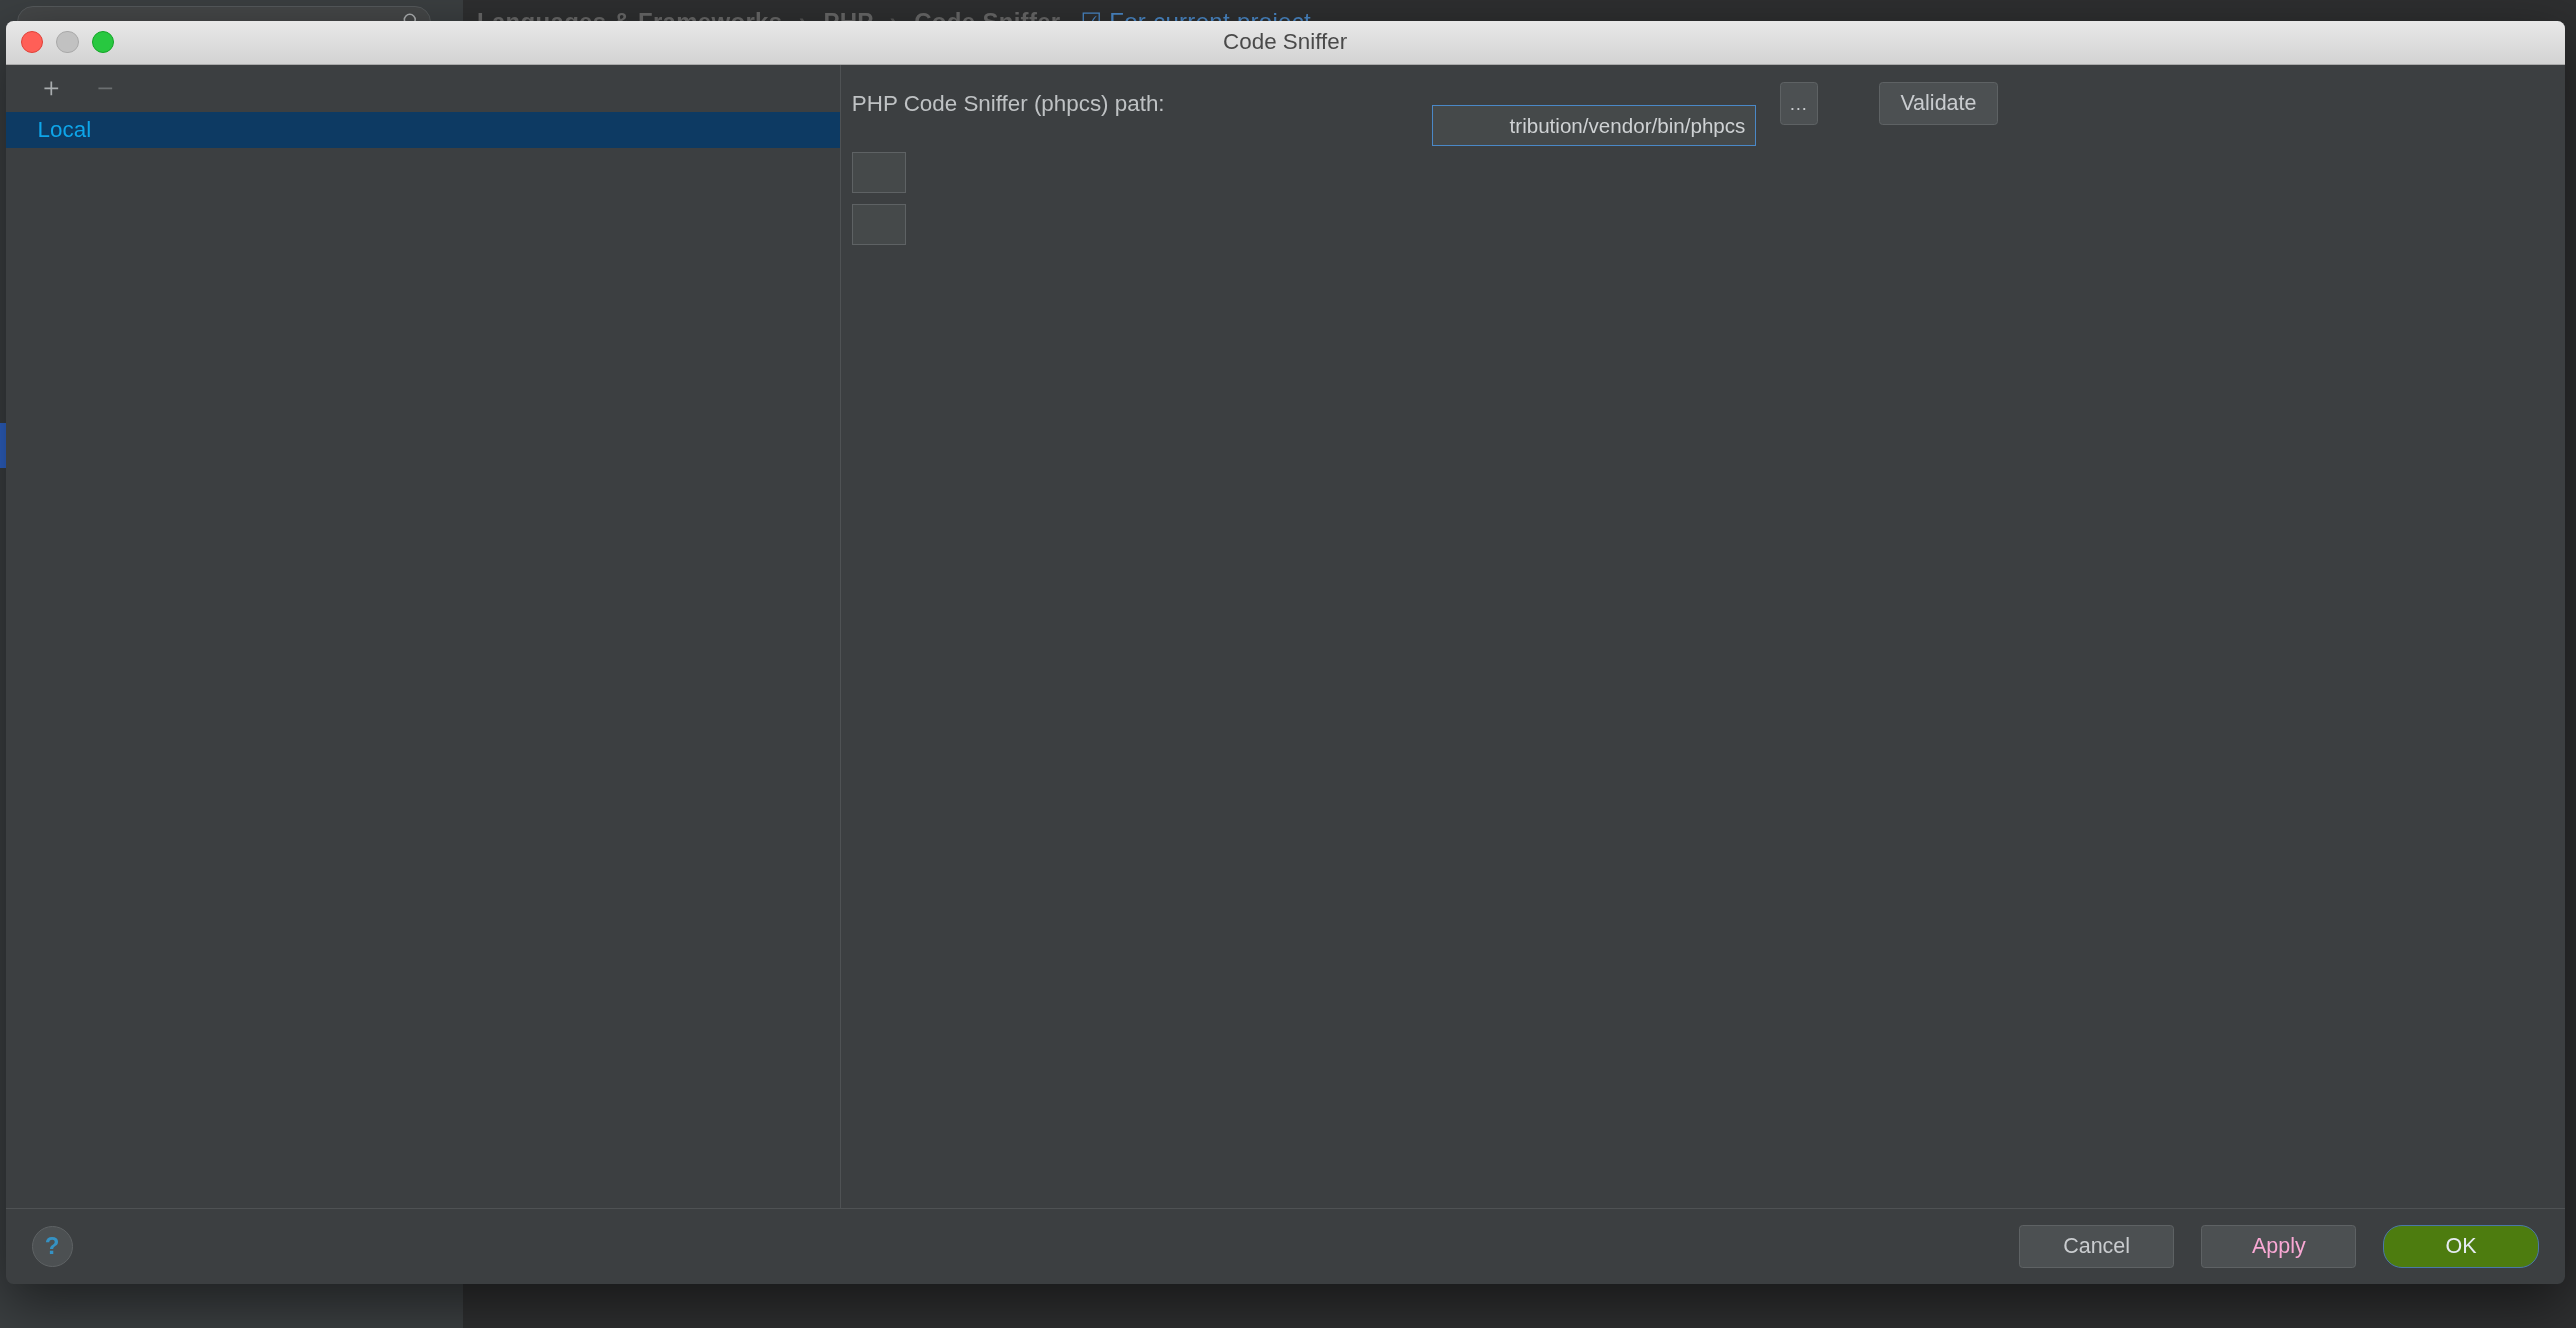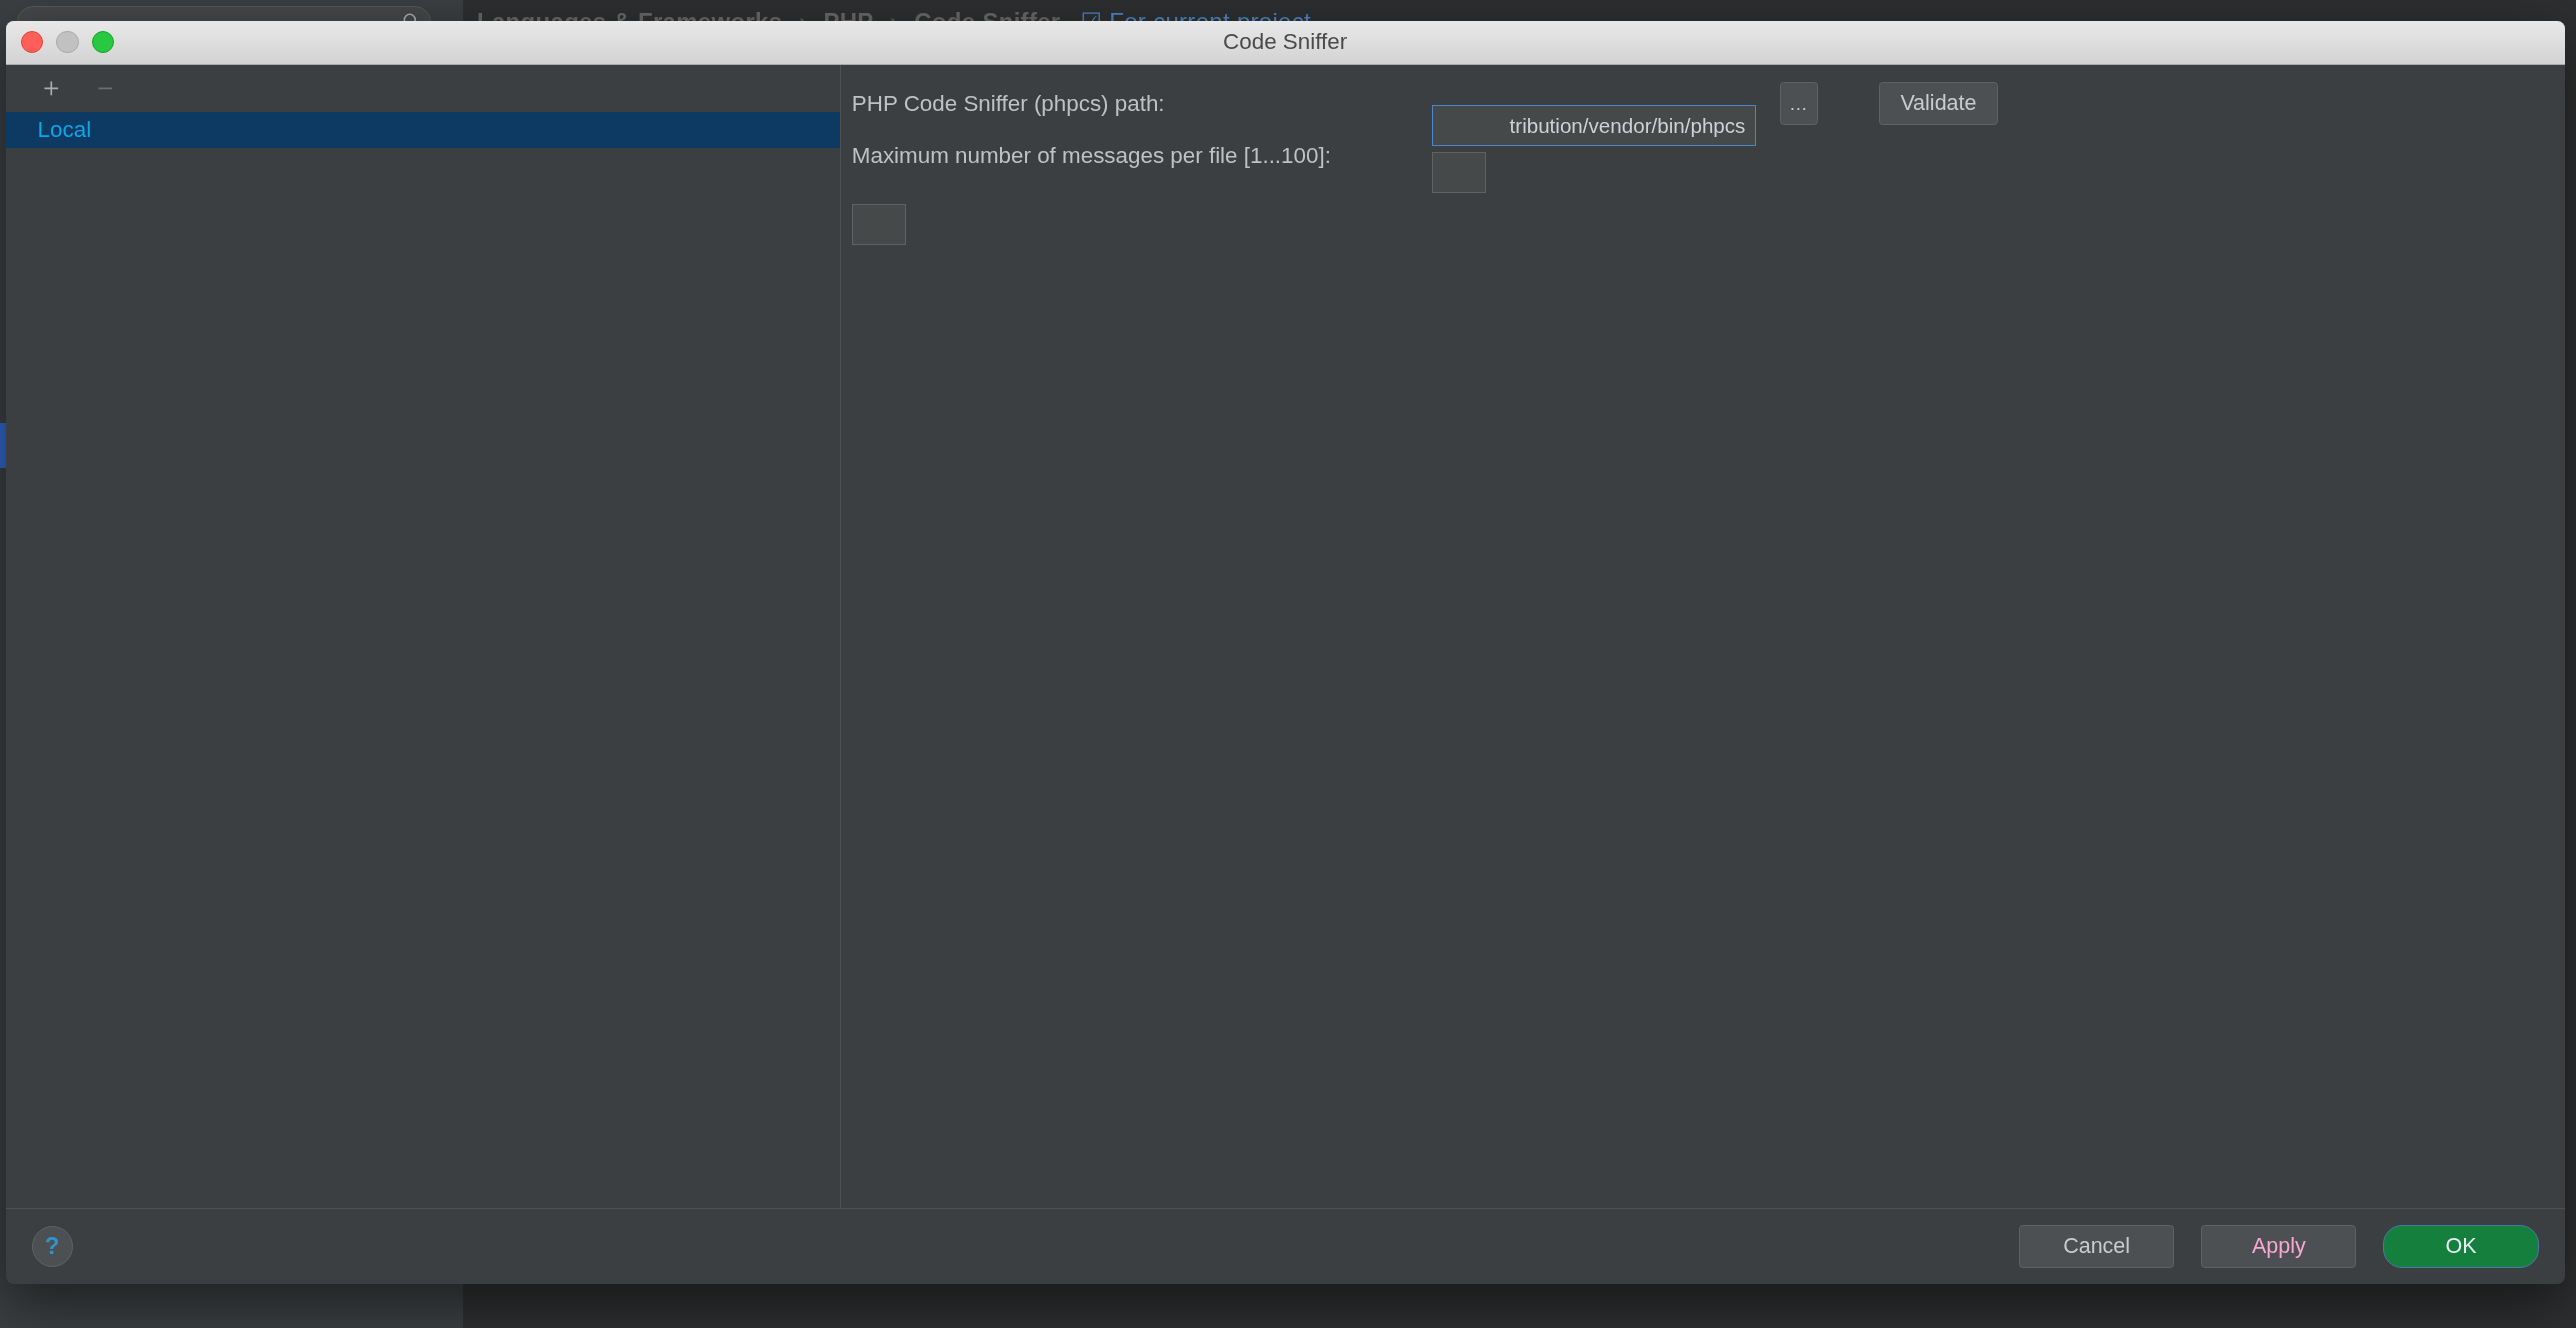--- a/index.html
+++ b/index.html
@@ -211,21 +211,21 @@
     justify-content: center;
     cursor: pointer;
   }
   .btn.browse {
     width: 36px;
     padding: 0;
     font-size: 18.7px;
     letter-spacing: 0.9px;
   }
   .btn.primary {
-    background: #15803d;
+    background: #4d7c0f;
     border-color: #4a78a8;
     color: #e6ecf2;
     border-radius: 19px;
   }
   .btn.disabled {
     color: #f9a8d4;
   }
 
   
   .footer {
@@ -315,21 +315,20 @@
 
       <div class="form-row">
         <div class="form-label">PHP Code Sniffer (phpcs) path:</div>
         <input type="text" class="path" value="tribution/vendor/bin/phpcs" style="">
         <div class="btn browse">…</div>
         <div style="width:13px"></div>
         <div class="btn">Validate</div>
       </div>
 
       <div class="form-row">
-        <div class="form-label">Maximum number of messages per file [1...100]:</div>
         <input type="text" class="small" value="50" style="">
       </div>
 
       <div class="form-row">
         <input type="text" class="small" value="5" style="">
       </div>
 
     </div>
   </div>
 

